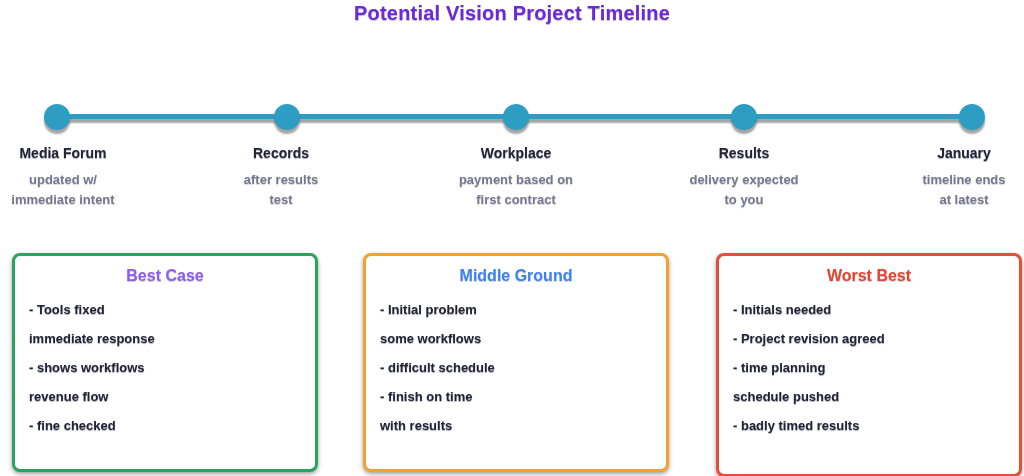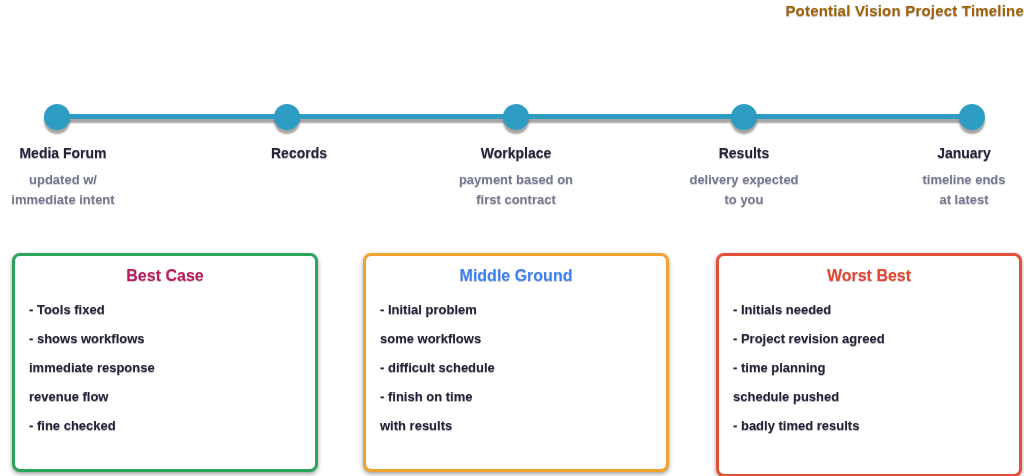--- a/index.html
+++ b/index.html
@@ -2,22 +2,22 @@
 <html><head>
 <meta charset="utf-8">
 <style>
   html,body{margin:0;padding:0;background:#ffffff;}
   .canvas{
     position:relative;width:1024px;height:476px;background:#ffffff;overflow:hidden;
     font-family:"Liberation Sans","DejaVu Sans",sans-serif;
   }
   
   .title{
-    position:absolute;top:2px;left:0;width:100%;text-align:right;
-    font-size:15px;font-weight:bold;color:#a16207;letter-spacing:.2px;
+    position:absolute;top:2px;left:0;width:100%;text-align:center;
+    font-size:20px;font-weight:bold;color:#6d28d9;letter-spacing:.2px;
     text-shadow:0 1px 1px rgba(40,40,60,.35);
   }
   
   .tl-line{
     position:absolute;top:114px;left:57px;width:915px;height:5px;
     background:#2d9dc4;border-radius:3px;
     box-shadow:0 4px 2px rgba(90,90,90,.55);
   }
   .dot{
     position:absolute;top:104px;width:26px;height:26px;border-radius:50%;
@@ -45,21 +45,21 @@
     margin:11px 0 10px 0;text-align:center;font-size:16px;font-weight:bold;
     text-shadow:0 1px 1px rgba(80,80,80,.3);
   }
   .box .bullets{padding:0 12px 0 14px;}
   .bullet-line{
     font-size:13px;font-weight:bold;color:#232338;line-height:29px;
     text-shadow:0 1px 1px rgba(40,40,60,.4);
     white-space:nowrap;
   }
   .box-best  {left:12px; border-color:#2aa35c;}
-  .box-best h2  {color:#be185d;}
+  .box-best h2  {color:#8b5cf6;}
   .box-middle{left:363px;border-color:#f0a32e;}
   .box-middle h2{color:#3b82f6;}
   .box-worst {left:716px;border-color:#e44f3a;height:218px;}
   .box-worst h2 {color:#e8432f;}
 </style>
 </head>
 <body>
 
 <div class="canvas">
 
@@ -73,22 +73,26 @@
     <div class="dot" style="left:731px"></div>
     <div class="dot" style="left:959px"></div>
 
     <div class="milestone" style="left:-22px">
       <div class="ms-title">Media Forum</div>
       <div class="ms-sub">
         <div>updated w/</div>
         <div>immediate intent</div>
       </div>
     </div>
-    <div class="milestone" style="left:214px">
+    <div class="milestone" style="left:196px">
       <div class="ms-title">Records</div>
+      <div class="ms-sub">
+        <div>after results</div>
+        <div>test</div>
+      </div>
     </div>
     <div class="milestone" style="left:431px">
       <div class="ms-title">Workplace</div>
       <div class="ms-sub">
         <div>payment based on</div>
         <div>first contract</div>
       </div>
     </div>
     <div class="milestone" style="left:659px">
       <div class="ms-title">Results</div>
@@ -103,22 +107,22 @@
         <div>timeline ends</div>
         <div>at latest</div>
       </div>
     </div>
   </div>
 
   <section class="box box-best">
     <h2>Best Case</h2>
     <div class="bullets">
       <div class="bullet-line">- Tools fixed</div>
+      <div class="bullet-line">immediate response</div>
       <div class="bullet-line">- shows workflows</div>
-      <div class="bullet-line">immediate response</div>
       <div class="bullet-line">revenue flow</div>
       <div class="bullet-line">- fine checked</div>
     </div>
   </section>
 
   <section class="box box-middle">
     <h2>Middle Ground</h2>
     <div class="bullets">
       <div class="bullet-line">- Initial problem</div>
       <div class="bullet-line">some workflows</div>

